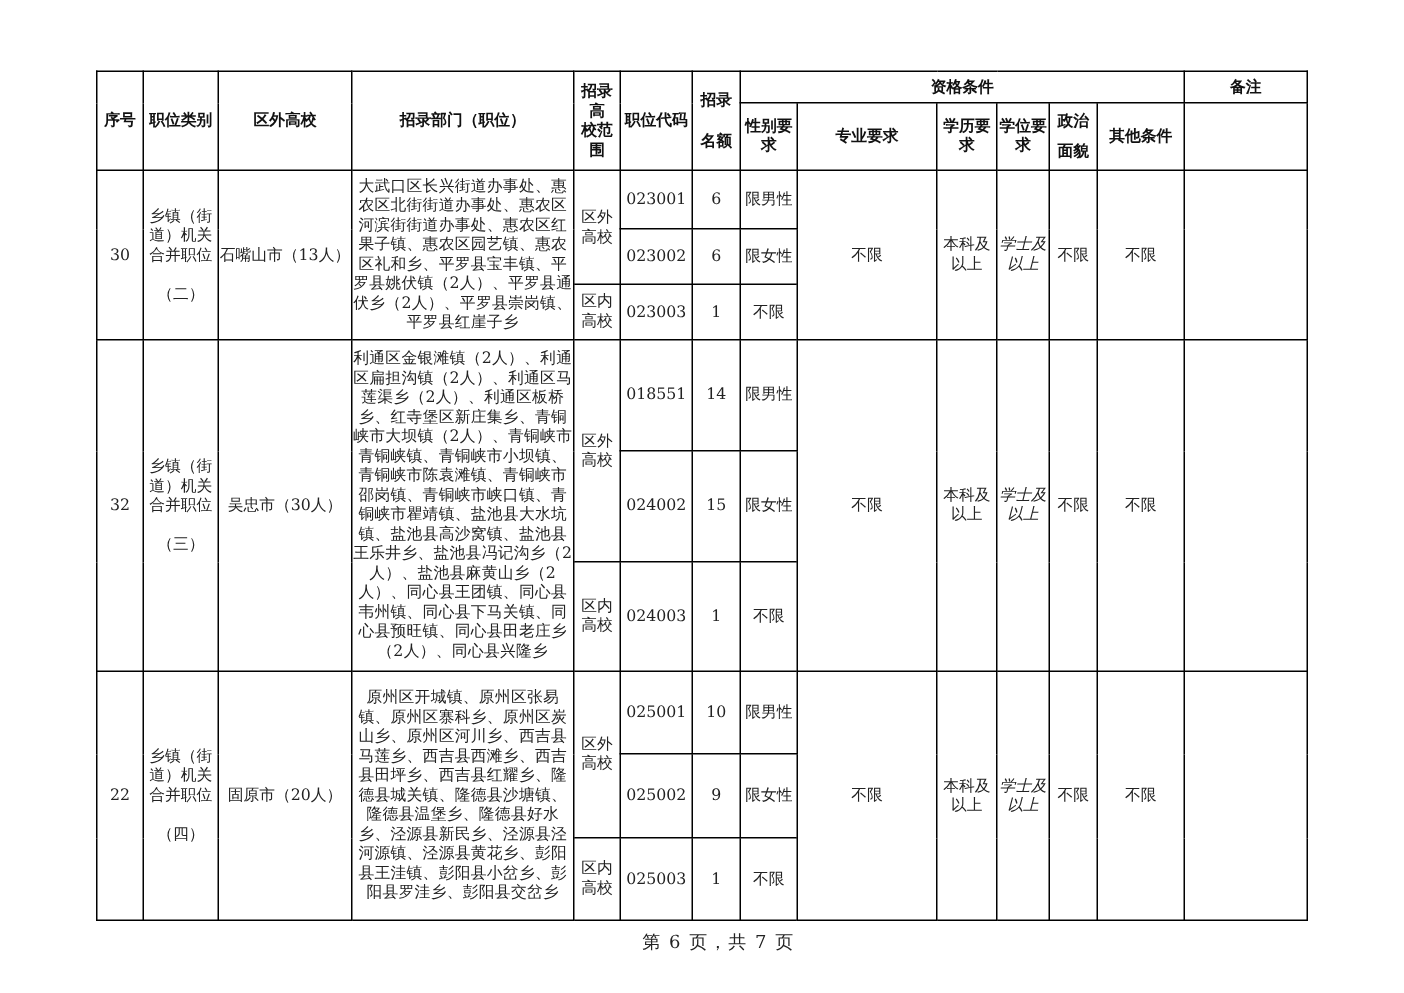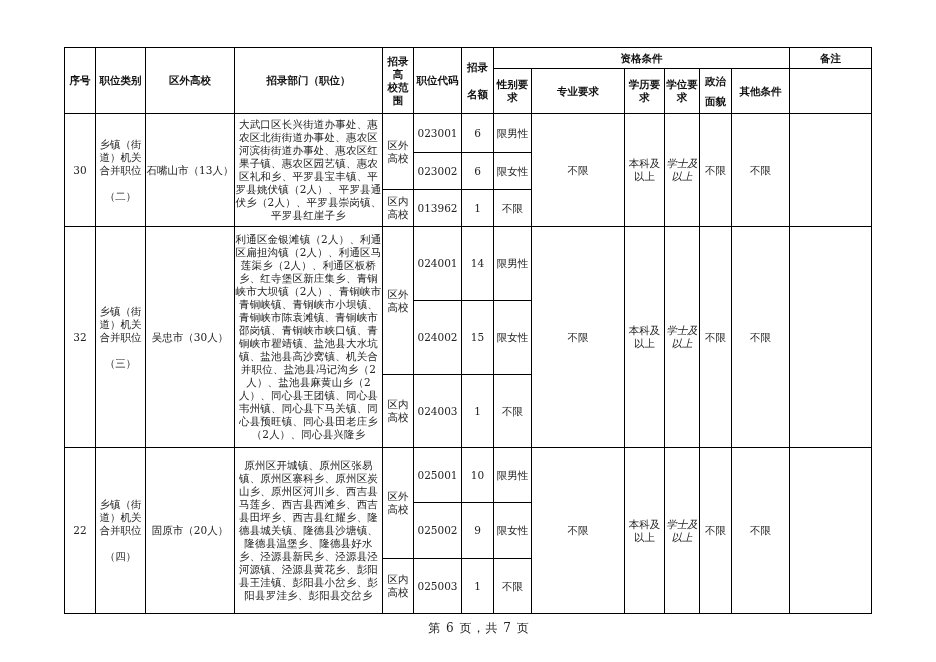--- a/index.html
+++ b/index.html
@@ -89,36 +89,36 @@
     <td rowspan="3">不限</td>
     <td rowspan="3"></td>
   </tr>
   <tr style="height:37px">
     <td>023002</td>
     <td>6</td>
     <td>限女性</td>
   </tr>
   <tr style="height:37px">
     <td>区内高校</td>
-    <td>013962</td>
+    <td>023003</td>
     <td>1</td>
     <td>不限</td>
   </tr>
 
   <tr style="height:74px">
     <td rowspan="3">32</td>
     <td rowspan="3">
       <span>乡镇（街道）机关合并职位</span>
       <span class="sp"></span>
       <span>（三）</span>
     </td>
     <td rowspan="3" class="unit">吴忠市（30人）</td>
-    <td rowspan="3" class="dept">利通区金银滩镇（2人）、利通区扁担沟镇（2人）、利通区马莲渠乡（2人）、利通区板桥乡、红寺堡区新庄集乡、青铜峡市大坝镇（2人）、青铜峡市青铜峡镇、青铜峡市小坝镇、青铜峡市陈袁滩镇、青铜峡市邵岗镇、青铜峡市峡口镇、青铜峡市瞿靖镇、盐池县大水坑镇、盐池县高沙窝镇、机关合并职位、盐池县冯记沟乡（2人）、盐池县麻黄山乡（2人）、同心县王团镇、同心县韦州镇、同心县下马关镇、同心县预旺镇、同心县田老庄乡（2人）、同心县兴隆乡</td>
+    <td rowspan="3" class="dept">利通区金银滩镇（2人）、利通区扁担沟镇（2人）、利通区马莲渠乡（2人）、利通区板桥乡、红寺堡区新庄集乡、青铜峡市大坝镇（2人）、青铜峡市青铜峡镇、青铜峡市小坝镇、青铜峡市陈袁滩镇、青铜峡市邵岗镇、青铜峡市峡口镇、青铜峡市瞿靖镇、盐池县大水坑镇、盐池县高沙窝镇、盐池县王乐井乡、盐池县冯记沟乡（2人）、盐池县麻黄山乡（2人）、同心县王团镇、同心县韦州镇、同心县下马关镇、同心县预旺镇、同心县田老庄乡（2人）、同心县兴隆乡</td>
     <td rowspan="2">区外高校</td>
-    <td>024001</td>
+    <td>018551</td>
     <td>14</td>
     <td>限男性</td>
     <td rowspan="3" class="major">不限</td>
     <td rowspan="3">本科及以上</td>
     <td rowspan="3" class="thick-left">学士及以上</td>
     <td rowspan="3">不限</td>
     <td rowspan="3">不限</td>
     <td rowspan="3"></td>
   </tr>
   <tr style="height:74px">

